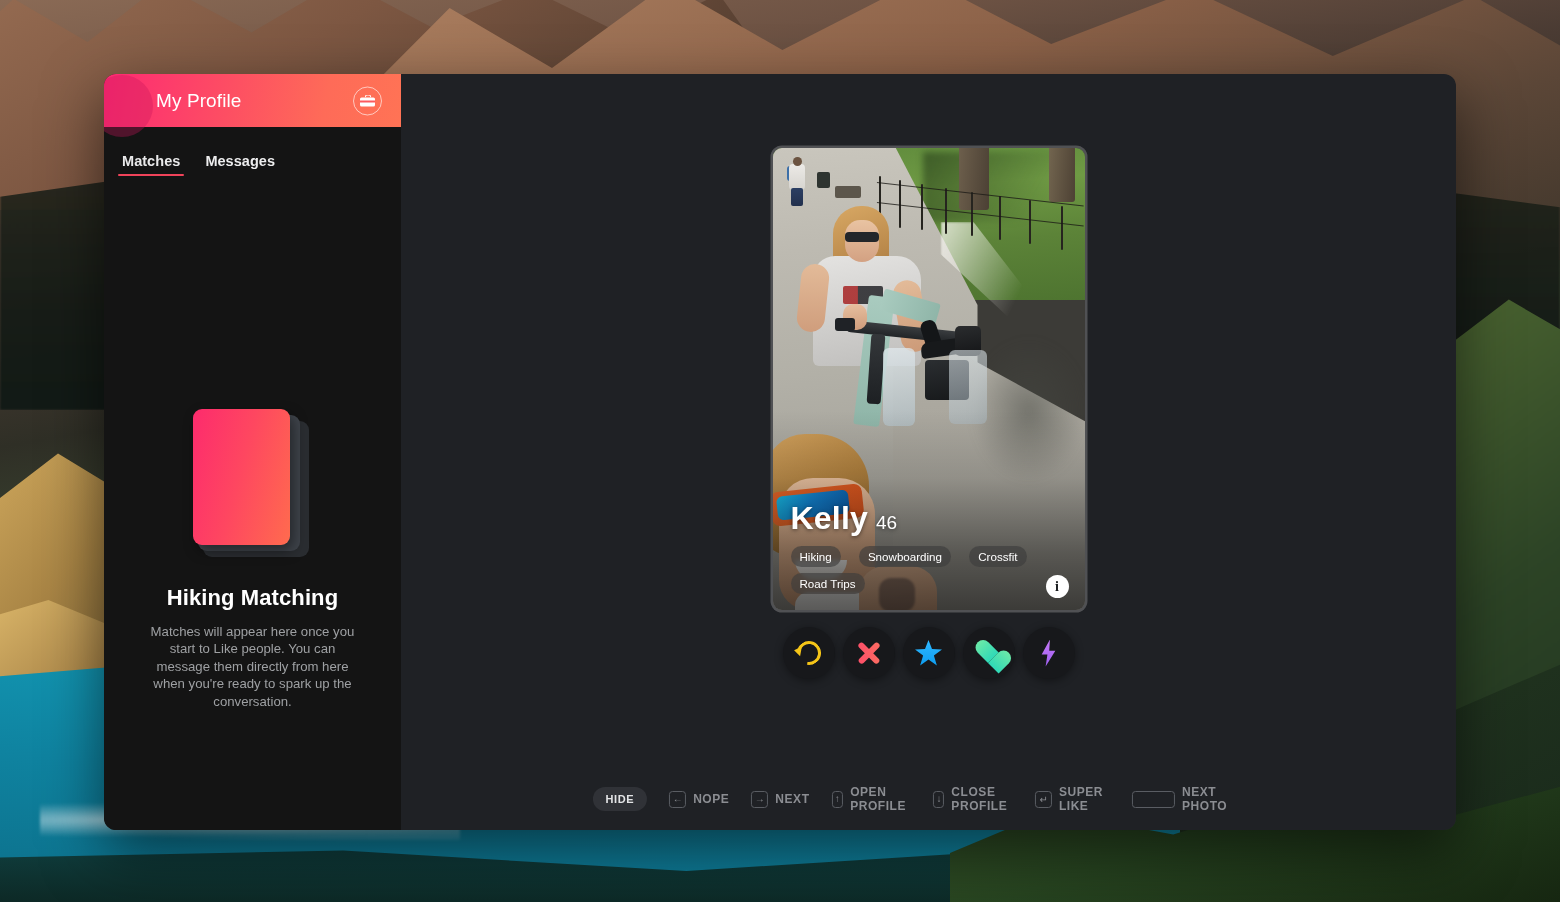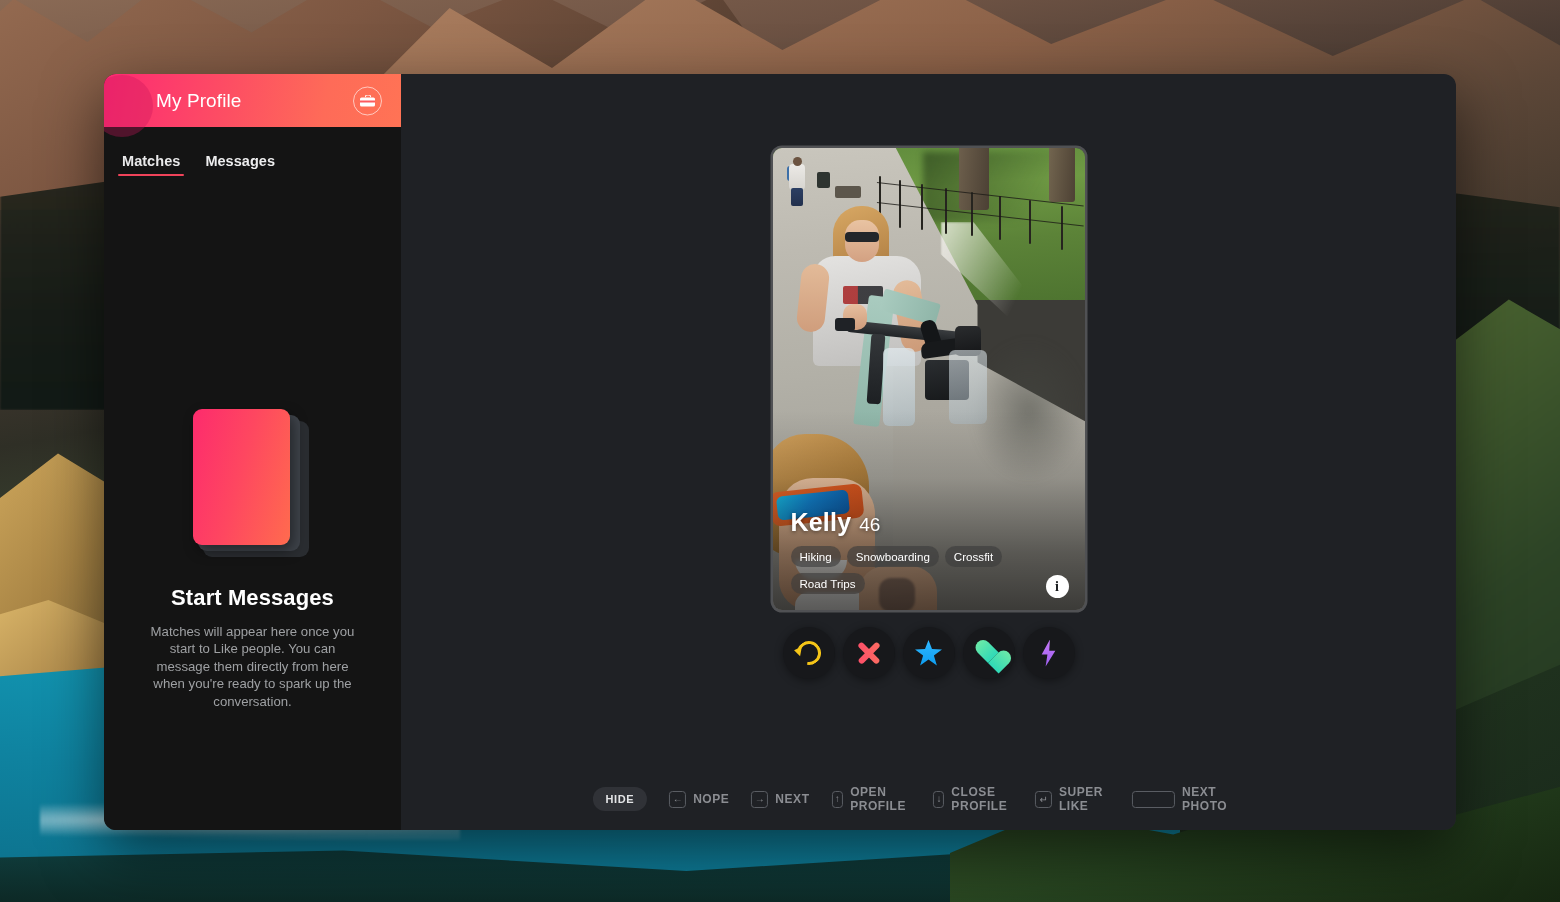--- a/index.html
+++ b/index.html
@@ -395,23 +395,23 @@
   .card-gradient {
     position:absolute; left:0; right:0; bottom:0; height:200px;
     background:linear-gradient(180deg,rgba(0,0,0,0) 0%,rgba(0,0,0,.12) 34%,rgba(0,0,0,.45) 72%,rgba(0,0,0,.62) 100%);
   }
 
   #card-info { position:absolute; left:18px; bottom:16px; right:18px; }
   #card-name-row {
     display:flex; align-items:baseline; gap:8px; margin-bottom:9px;
     text-shadow:0 1px 4px rgba(0,0,0,.55);
   }
-  #card-name { color:#fff; font-size:25px; font-weight:700; letter-spacing:.2px; }
+  #card-name { color:#fff; font-size:32px; font-weight:700; letter-spacing:.2px; }
   #card-age  { color:#fff; font-size:19px; font-weight:400; }
-  #card-tags { display:flex; flex-wrap:wrap; gap:6px; max-width:236px; }
+  #card-tags { display:flex; flex-wrap:wrap; gap:6px; max-width:236px;justify-content:space-between; }
   .tag {
     background:rgba(60,60,60,.62); color:#fff; font-size:11.6px;
     padding:4px 9px; border-radius:11px; white-space:nowrap;
     backdrop-filter:blur(2px);
   }
   #info-btn {
     position:absolute; right:16px; bottom:12px; width:23px; height:23px;
     border-radius:50%; background:#fff; display:flex;
     align-items:center; justify-content:center;
     color:#1d1f22; font-size:14px; font-weight:700;
@@ -528,21 +528,21 @@
         <div class="tab active">Matches</div>
         <div class="tab inactive">Messages</div>
       </div>
 
       <div id="matches-empty">
         <div id="card-stack">
           <div class="stack-card stack-back2"></div>
           <div class="stack-card stack-back1"></div>
           <div class="stack-card stack-front"></div>
         </div>
-        <div id="start-matching-title">Start Messages</div>
+        <div id="start-matching-title">Hiking Matching</div>
         <div id="start-matching-desc">Matches will appear here once you start to Like people. You can message them directly from here when you're ready to spark up the conversation.</div>
       </div>
     </div>
 
     <div id="main">
 
       <div id="profile-card">
 
         <div class="ph ph-grass"></div>
         <div class="ph ph-grass2"></div>

